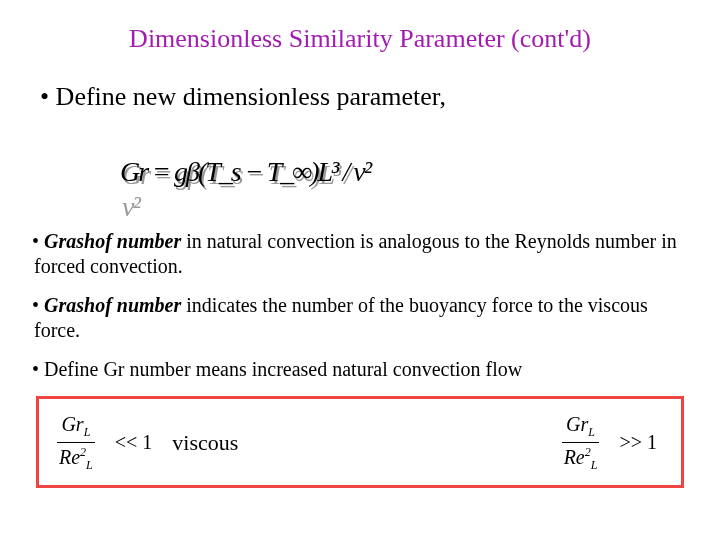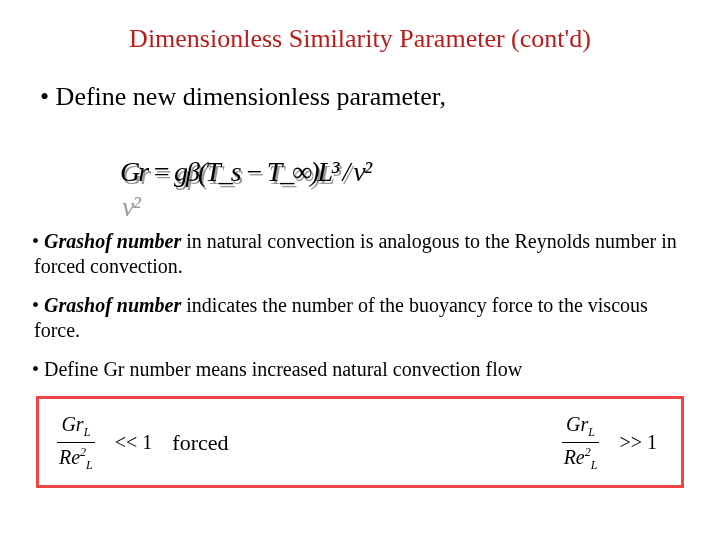--- a/index.html
+++ b/index.html
@@ -8,21 +8,21 @@
     height: 540px;
     background: #ffffff;
     font-family: "Times New Roman", Times, serif;
     color: #000;
     padding: 18px 30px 10px 30px;
     position: relative;
   }
   .title {
     text-align: center;
     font-size: 26px;
-    color: #b91c1c;
+    color: #a21caf;
     margin-bottom: 28px;
     margin-top: 6px;
   }
   .bullet-lead {
     font-size: 26px;
     margin-left: 10px;
     margin-bottom: 12px;
   }
   .bullet-lead::before {
     content: "• ";
@@ -131,21 +131,21 @@
     <span class="frac">
       <span class="num">
         <span>Gr</span><span class="subL">L</span>
       </span>
       <span class="bar"></span>
       <span class="den">
         <span>Re</span><span class="sup2">2</span><span class="subL">L</span>
       </span>
     </span>
     <span class="cmp">&lt;&lt; 1</span>
-    <span class="label">forced</span>
+    <span class="label">viscous</span>
   </div>
 
   <div class="frac-block">
     <span class="frac">
       <span class="num">
         <span>Gr</span><span class="subL">L</span>
       </span>
       <span class="bar"></span>
       <span class="den">
         <span>Re</span><span class="sup2">2</span><span class="subL">L</span>

